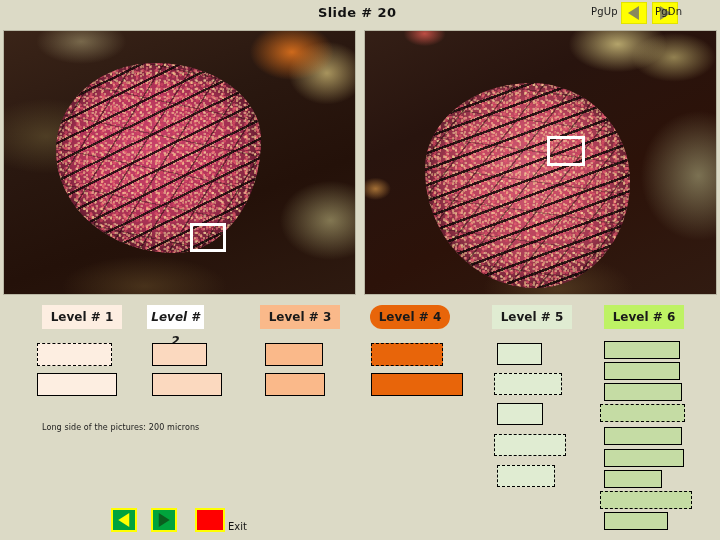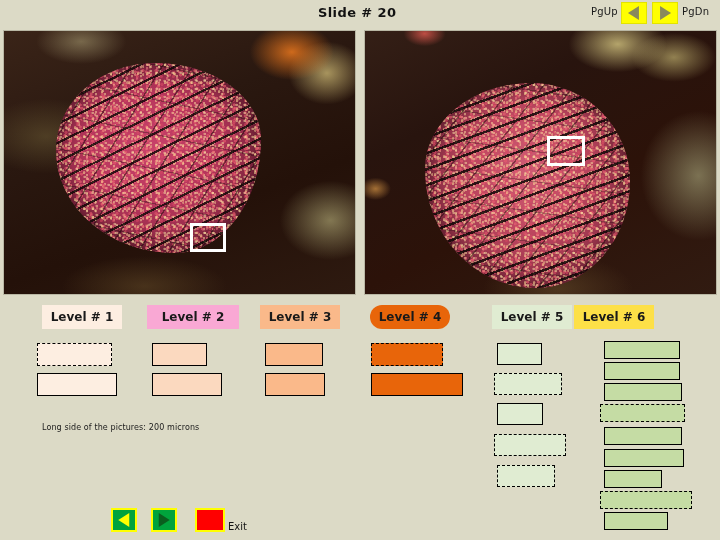--- a/index.html
+++ b/index.html
@@ -33,21 +33,21 @@
     letter-spacing: 0.4px;
   }
   .pg-label {
     position: absolute;
     top: 6px;
     font-size: 10px;
     color: #1a1a1a;
     letter-spacing: .2px;
   }
   #pgup-label { left: 591px; }
-  #pgdn-label { left: 682px; }
+  #pgdn-label { left: 655px; }
 
   .pg-btn {
     position: absolute;
     top: 2px;
     width: 26px; height: 22px;
     background: #ffff00;
     border: 1px solid #e3e300;
     box-sizing: border-box;
     cursor: pointer;
   }
@@ -264,25 +264,25 @@
                   background-image:
                     repeating-linear-gradient(-20deg, rgba(10,5,3,.9) 0 2.4px, rgba(10,5,3,0) 2.4px 15px),
                     repeating-linear-gradient(-52deg, rgba(15,7,4,.45) 0 1.4px, rgba(15,7,4,0) 1.4px 24px),
                     repeating-linear-gradient(8deg, rgba(10,5,3,.3) 0 1.2px, rgba(10,5,3,0) 1.2px 30px);"></div>
     </div>
     <div class="hl-box" style="left:182px; top:105px; width:38px; height:30px;"></div>
   </div>
 
   <div id="levels-host">
       <div class="level-btn" style="left: 33px; width: 80px; background: rgb(253, 238, 225); margin-left: 9px;">Level # 1</div>
-      <div class="level-btn" style="left: 147px; width: 92px; background: #f9a8d4;">Level # 2</div>
+      <div class="level-btn" style="left: 147px; width: 57px; background: #ffffff; font-style: italic;">Level # 2</div>
       <div class="level-btn" style="left: 260px; width: 80px; background: rgb(250, 185, 138);">Level # 3</div>
       <div class="level-btn" style="left: 370px; width: 80px; background: rgb(232, 101, 10); border-radius: 12px;">Level # 4</div>
       <div class="level-btn" style="left: 492px; width: 80px; background: rgb(224, 236, 210);">Level # 5</div>
-      <div class="level-btn" style="left: 574px; width: 80px; background: #fde047;">Level # 6</div>
+      <div class="level-btn" style="left: 604px; width: 80px; background: #bef264;">Level # 6</div>
     </div>
 
   <div id="columns-host">
       <div class="cat-box dashed" style="left: 37px; top: 343px; width: 75px; height: 23px; background: rgb(253, 238, 225); font-size: 11px;"></div>
       <div class="cat-box" style="left: 37px; top: 373px; width: 80px; height: 23px; background: rgb(253, 238, 225); font-size: 11px;"></div>
       <div class="cat-box" style="left: 152px; top: 343px; width: 55px; height: 23px; background: rgb(251, 217, 191); font-size: 11px;"></div>
       <div class="cat-box" style="left: 152px; top: 373px; width: 70px; height: 23px; background: rgb(251, 217, 191); font-size: 11px;"></div>
       <div class="cat-box" style="left: 265px; top: 343px; width: 58px; height: 23px; background: rgb(250, 185, 138); font-size: 11px;"></div>
       <div class="cat-box" style="left: 265px; top: 373px; width: 60px; height: 23px; background: rgb(250, 185, 138); font-size: 11px;"></div>
       <div class="cat-box dashed" style="left: 371px; top: 343px; width: 72px; height: 23px; background: rgb(232, 101, 10); font-size: 11px;"></div>

